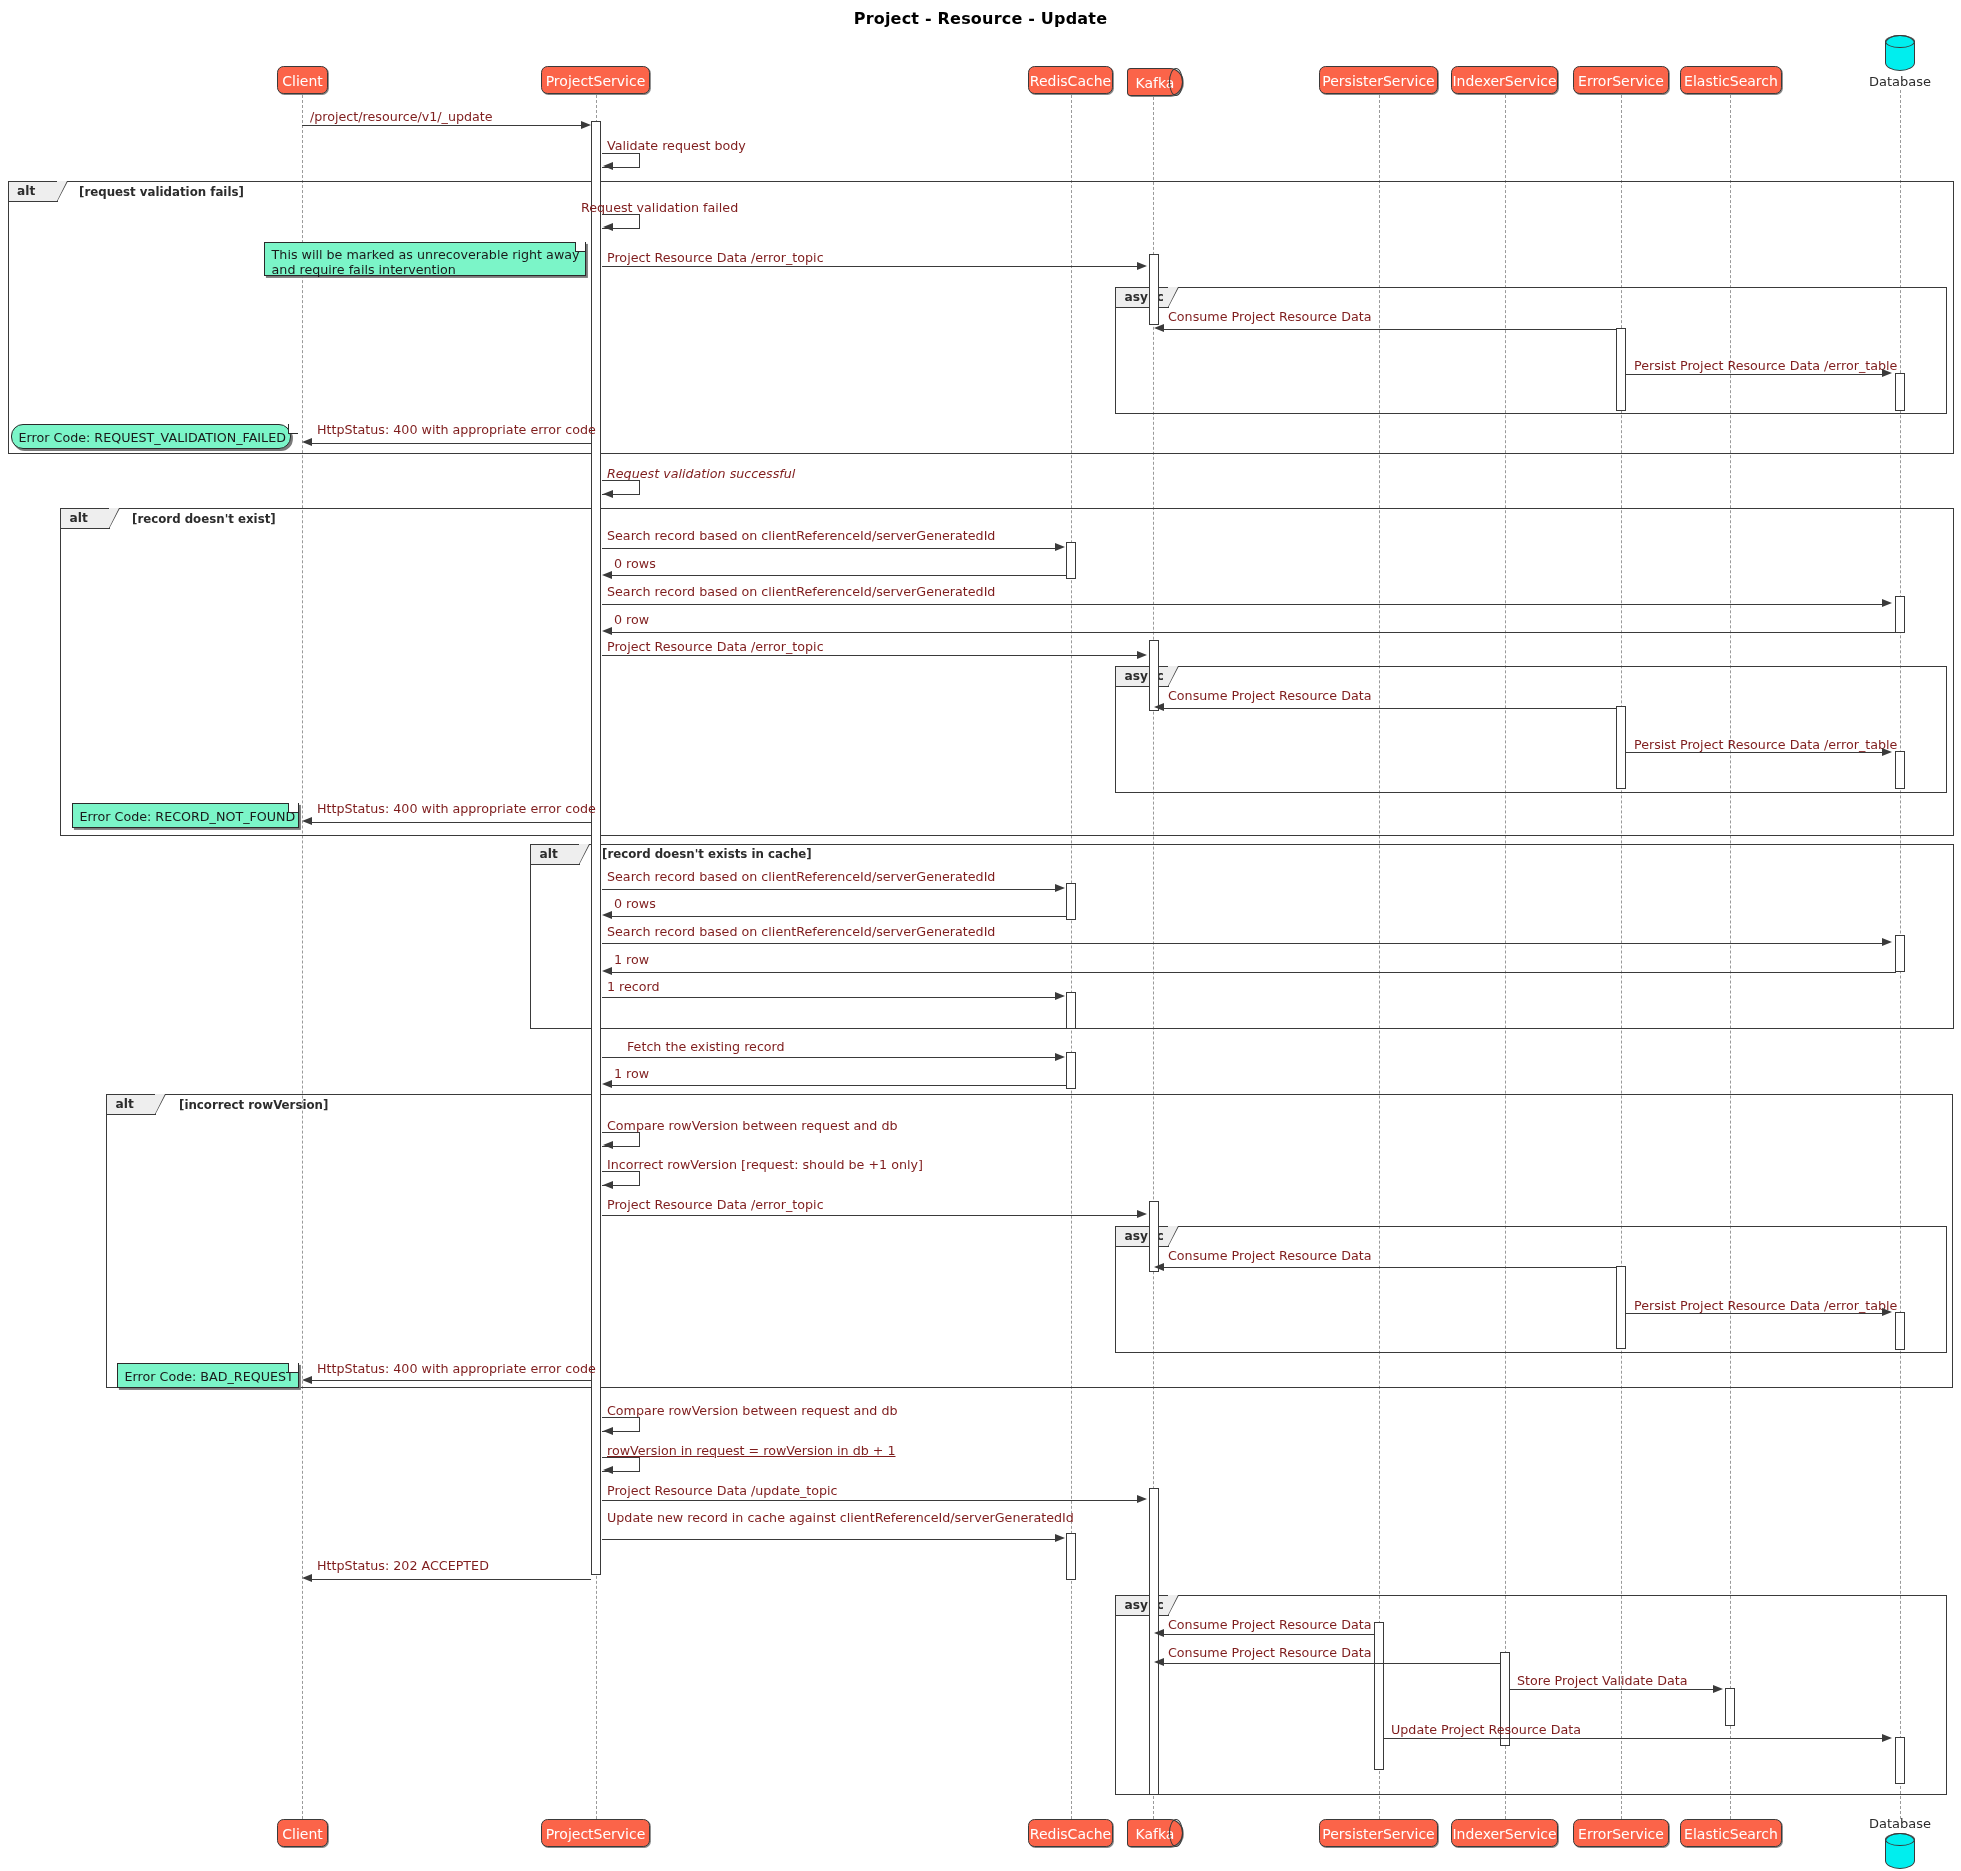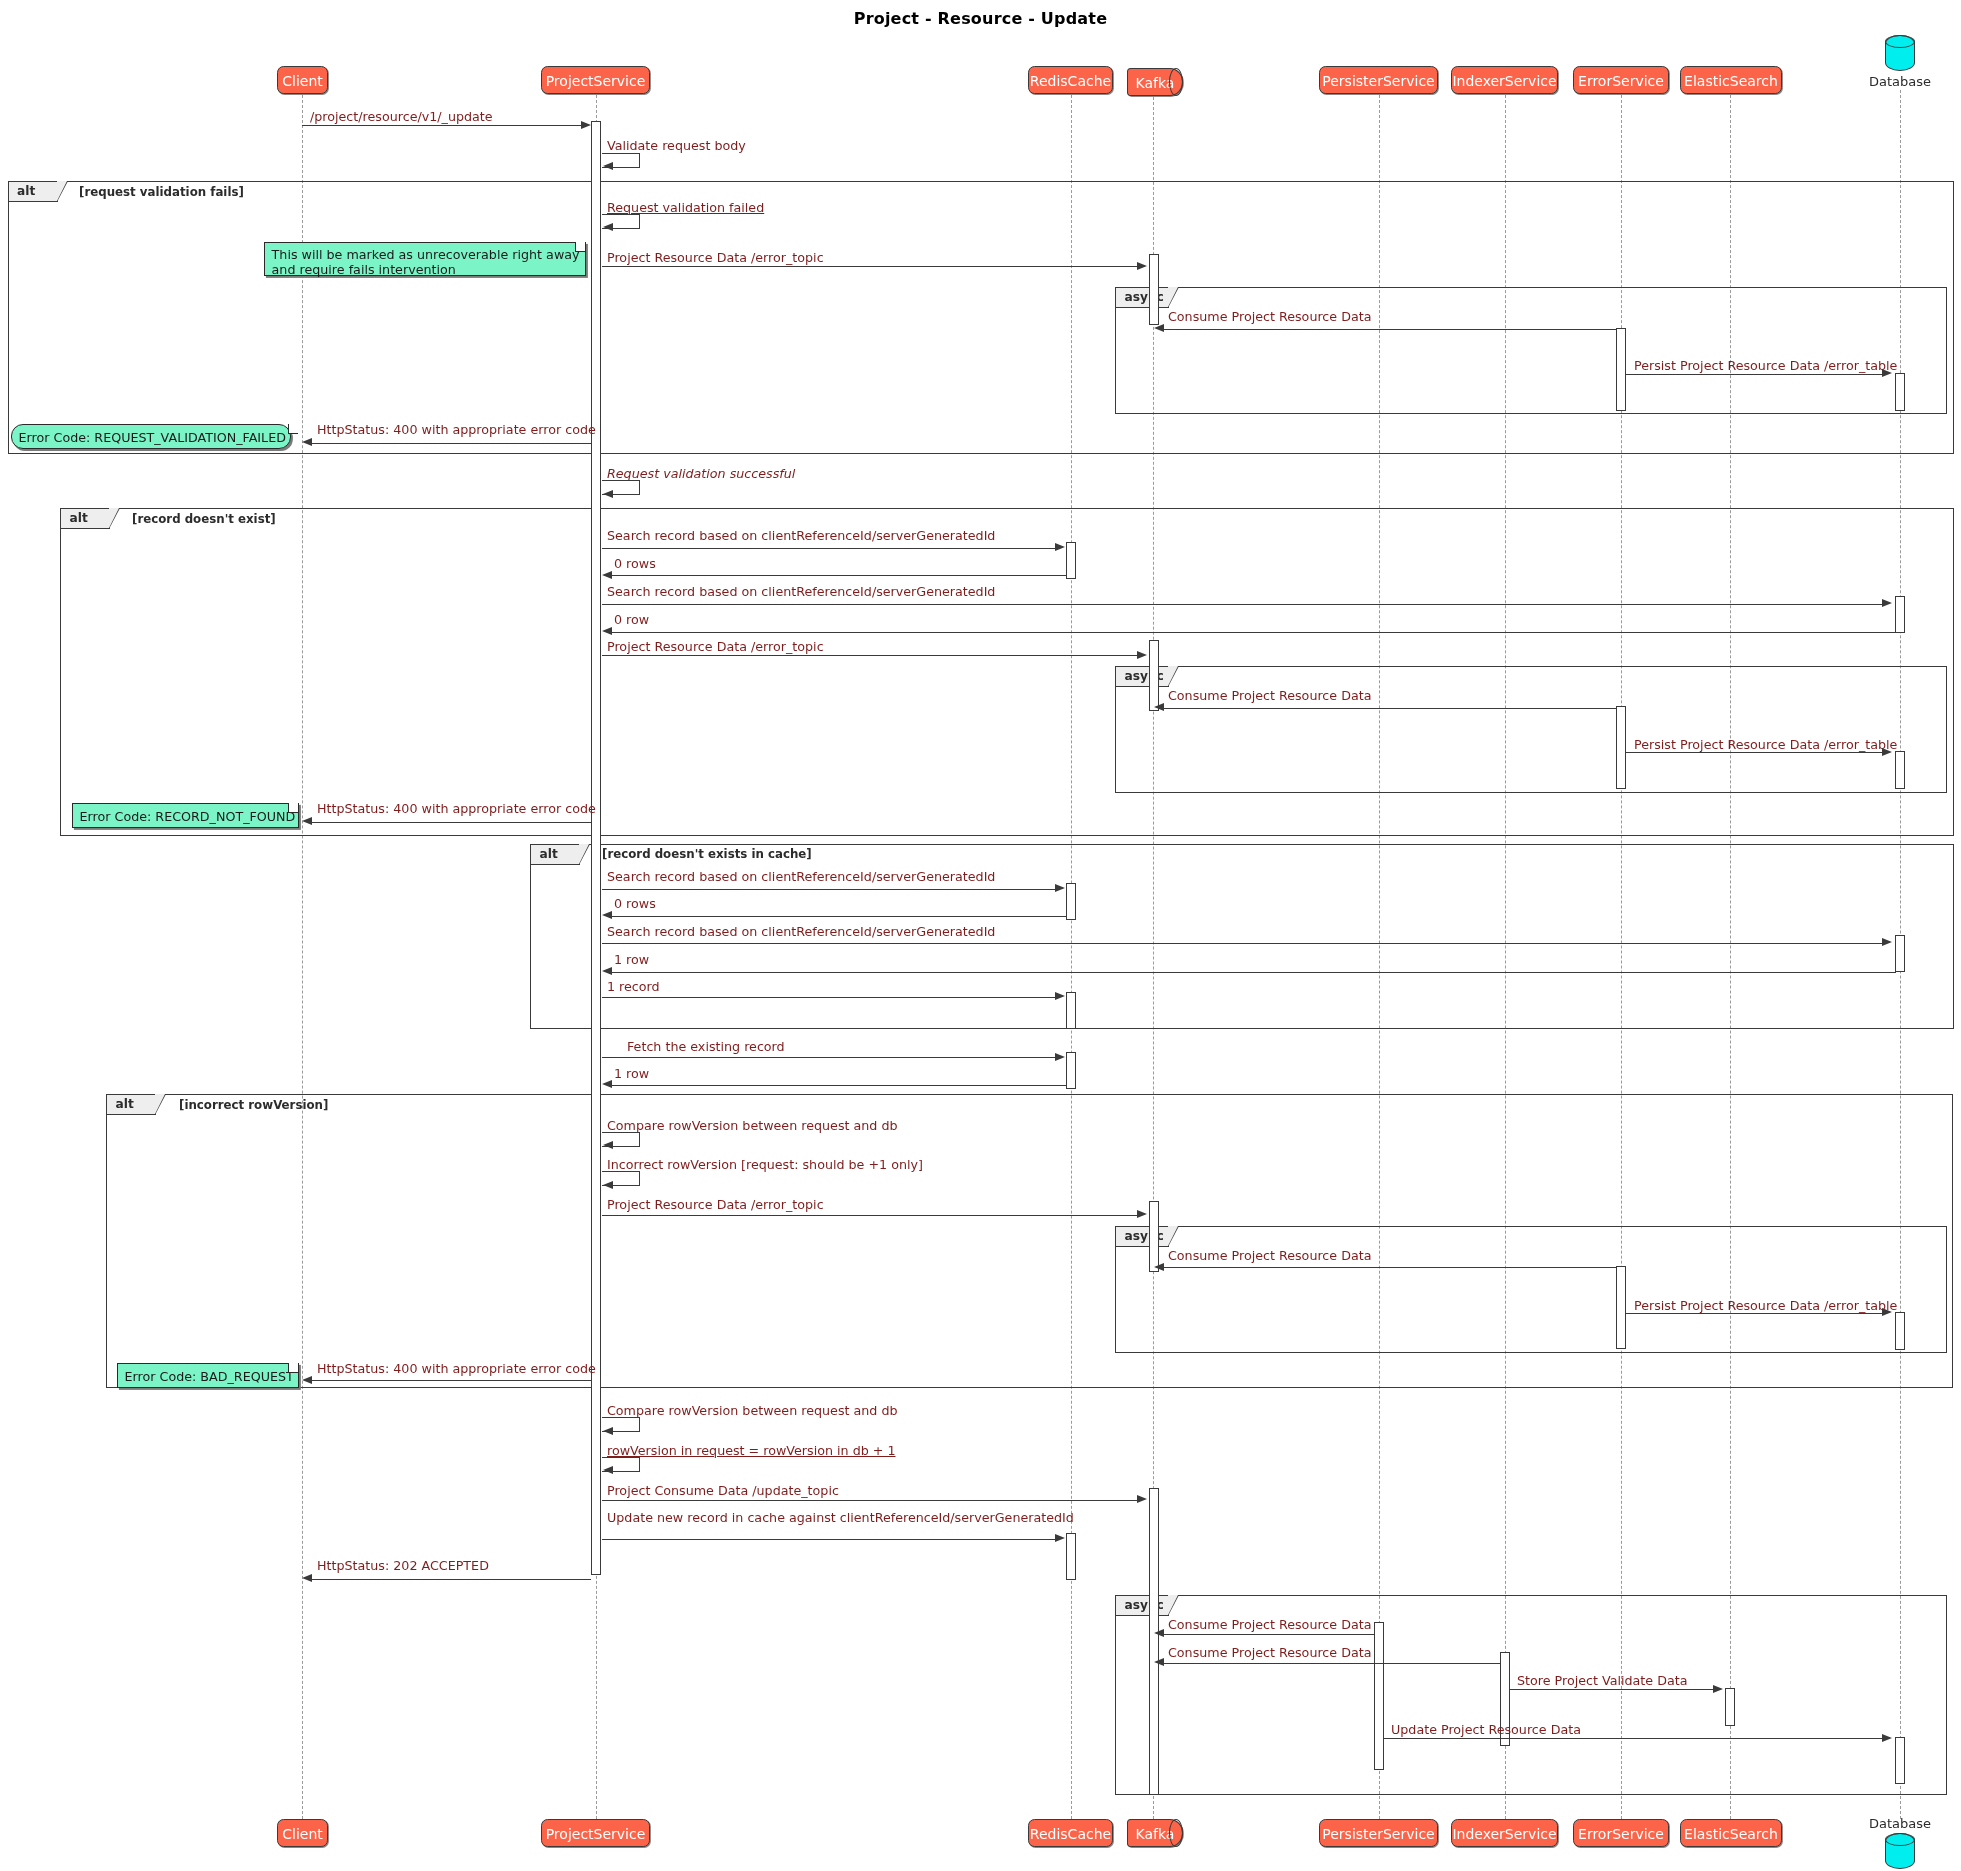--- a/index.html
+++ b/index.html
@@ -279,21 +279,21 @@
   <div class="activation" style="left:1725px; top:1688px; height:38px;"></div>
 
   <div class="msg-label" style="left:310px; top:109px;">/project/resource/v1/_update</div>
   <div class="msg-line" style="left:302px; top:125px; width:282px;"></div>
   <div class="arrow-r" style="left:581px; top:121px;"></div>
 
   <div class="msg-label" style="left:607px; top:138px;">Validate request body</div>
   <div class="self-loop" style="left:602px; top:153px; width:38px; height:15px;"></div>
   <div class="arrow-l" style="left:603px; top:162px;"></div>
 
-  <div class="msg-label" style="left:607px; top:200px;text-decoration:underline;">Request validation failed</div>
+  <div class="msg-label" style="left:581px; top:200px;">Request validation failed</div>
   <div class="self-loop" style="left:602px; top:214px; width:38px; height:15px;"></div>
   <div class="arrow-l" style="left:603px; top:223px;"></div>
 
   <div class="msg-label" style="left:607px; top:250px;">Project Resource Data /error_topic</div>
   <div class="msg-line" style="left:602px; top:266px; width:537px;"></div>
   <div class="arrow-r" style="left:1137px; top:262px;"></div>
 
   <div class="msg-label" style="left:1168px; top:309px;">Consume Project Resource Data</div>
   <div class="msg-line" style="left:1160px; top:329px; width:456px;"></div>
   <div class="arrow-l" style="left:1154px; top:324px;"></div>
@@ -395,21 +395,21 @@
   <div class="arrow-l" style="left:302px; top:1376px;"></div>
 
   <div class="msg-label" style="left:607px; top:1403px;">Compare rowVersion between request and db</div>
   <div class="self-loop" style="left:602px; top:1417px; width:38px; height:15px;"></div>
   <div class="arrow-l" style="left:603px; top:1427px;"></div>
 
   <div class="msg-label" style="left:607px; top:1443px;text-decoration:underline;">rowVersion in request = rowVersion in db + 1</div>
   <div class="self-loop" style="left:602px; top:1457px; width:38px; height:15px;"></div>
   <div class="arrow-l" style="left:603px; top:1466px;"></div>
 
-  <div class="msg-label" style="left:607px; top:1483px;">Project Consume Data /update_topic</div>
+  <div class="msg-label" style="left:607px; top:1483px;">Project Resource Data /update_topic</div>
   <div class="msg-line" style="left:602px; top:1500px; width:537px;"></div>
   <div class="arrow-r" style="left:1137px; top:1495px;"></div>
 
   <div class="msg-label" style="left:607px; top:1510px;">Update new record in cache against clientReferenceId/serverGeneratedId</div>
   <div class="msg-line" style="left:602px; top:1539px; width:454px;"></div>
   <div class="arrow-r" style="left:1055px; top:1534px;"></div>
 
   <div class="msg-label" style="left:317px; top:1558px;">HttpStatus: 202 ACCEPTED</div>
   <div class="msg-line" style="left:309px; top:1579px; width:282px;"></div>
   <div class="arrow-l" style="left:302px; top:1574px;"></div>

